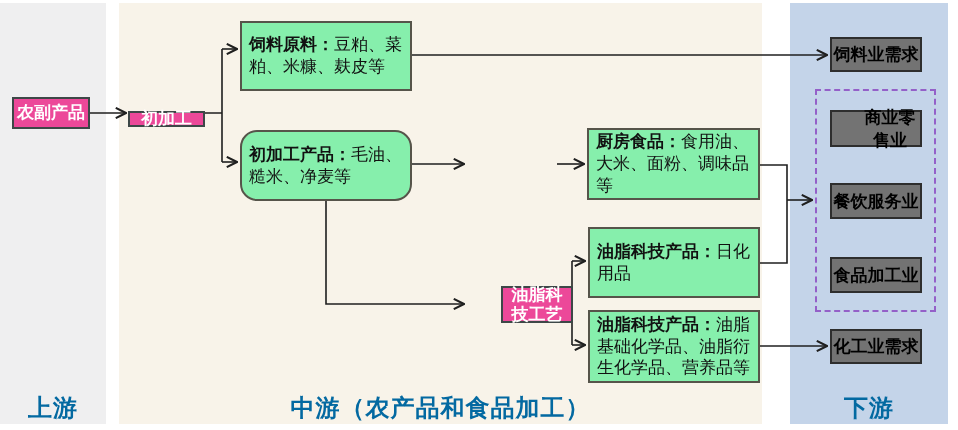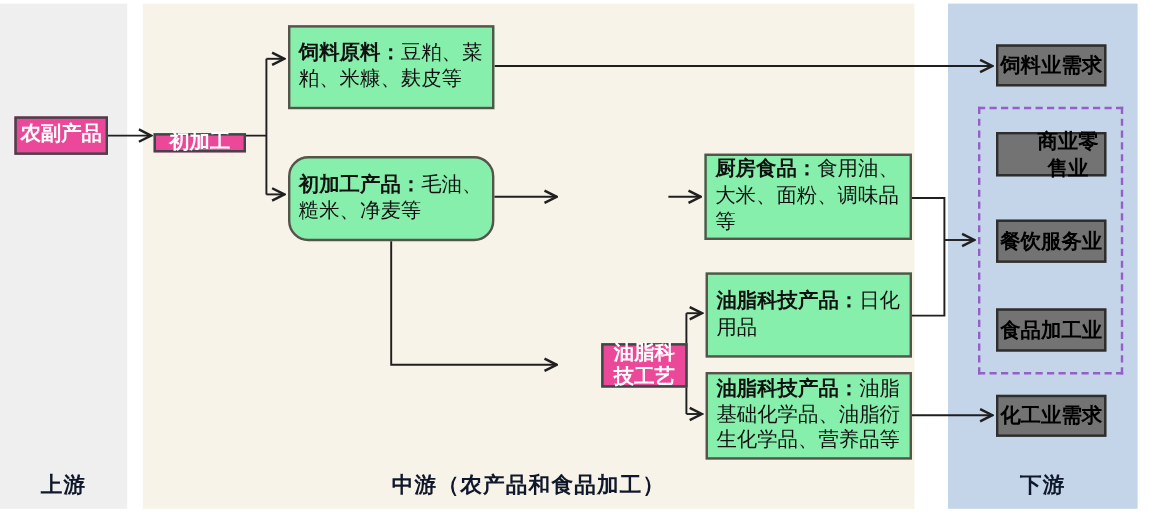--- a/index.html
+++ b/index.html
@@ -5,21 +5,21 @@
   html,body{margin:0;padding:0;background:#ffffff;}
   #canvas{
     position:relative;width:958px;height:430px;background:#ffffff;overflow:hidden;
     font-family:"DejaVu Serif","Liberation Serif",serif;color:#111;
   }
   .col{position:absolute;top:3px;height:421px;}
   .col-up{left:0;width:106px;background:#efeff0;}
   .col-mid{left:119px;width:643px;background:#f8f3e9;}
   .col-down{left:790px;width:158px;background:#c4d4e9;}
   .col-label{
-    position:absolute;top:392px;font-weight:bold;font-size:18px;color:#0f172a;
+    position:absolute;top:392px;font-weight:bold;font-size:24px;color:#0369a1;
     text-align:center;letter-spacing:1px;
   }
   .lbl-up{left:0;width:106px;}
   .lbl-mid{left:119px;width:643px;}
   .lbl-down{left:790px;width:158px;}
   .node{position:absolute;box-sizing:border-box;display:flex;align-items:center;justify-content:center;}
   .proc{
     background:#ec4899;border:2px solid #3d4747;color:#ffffff;
     font-weight:bold;font-size:17px;text-align:center;line-height:1.15;
   }

